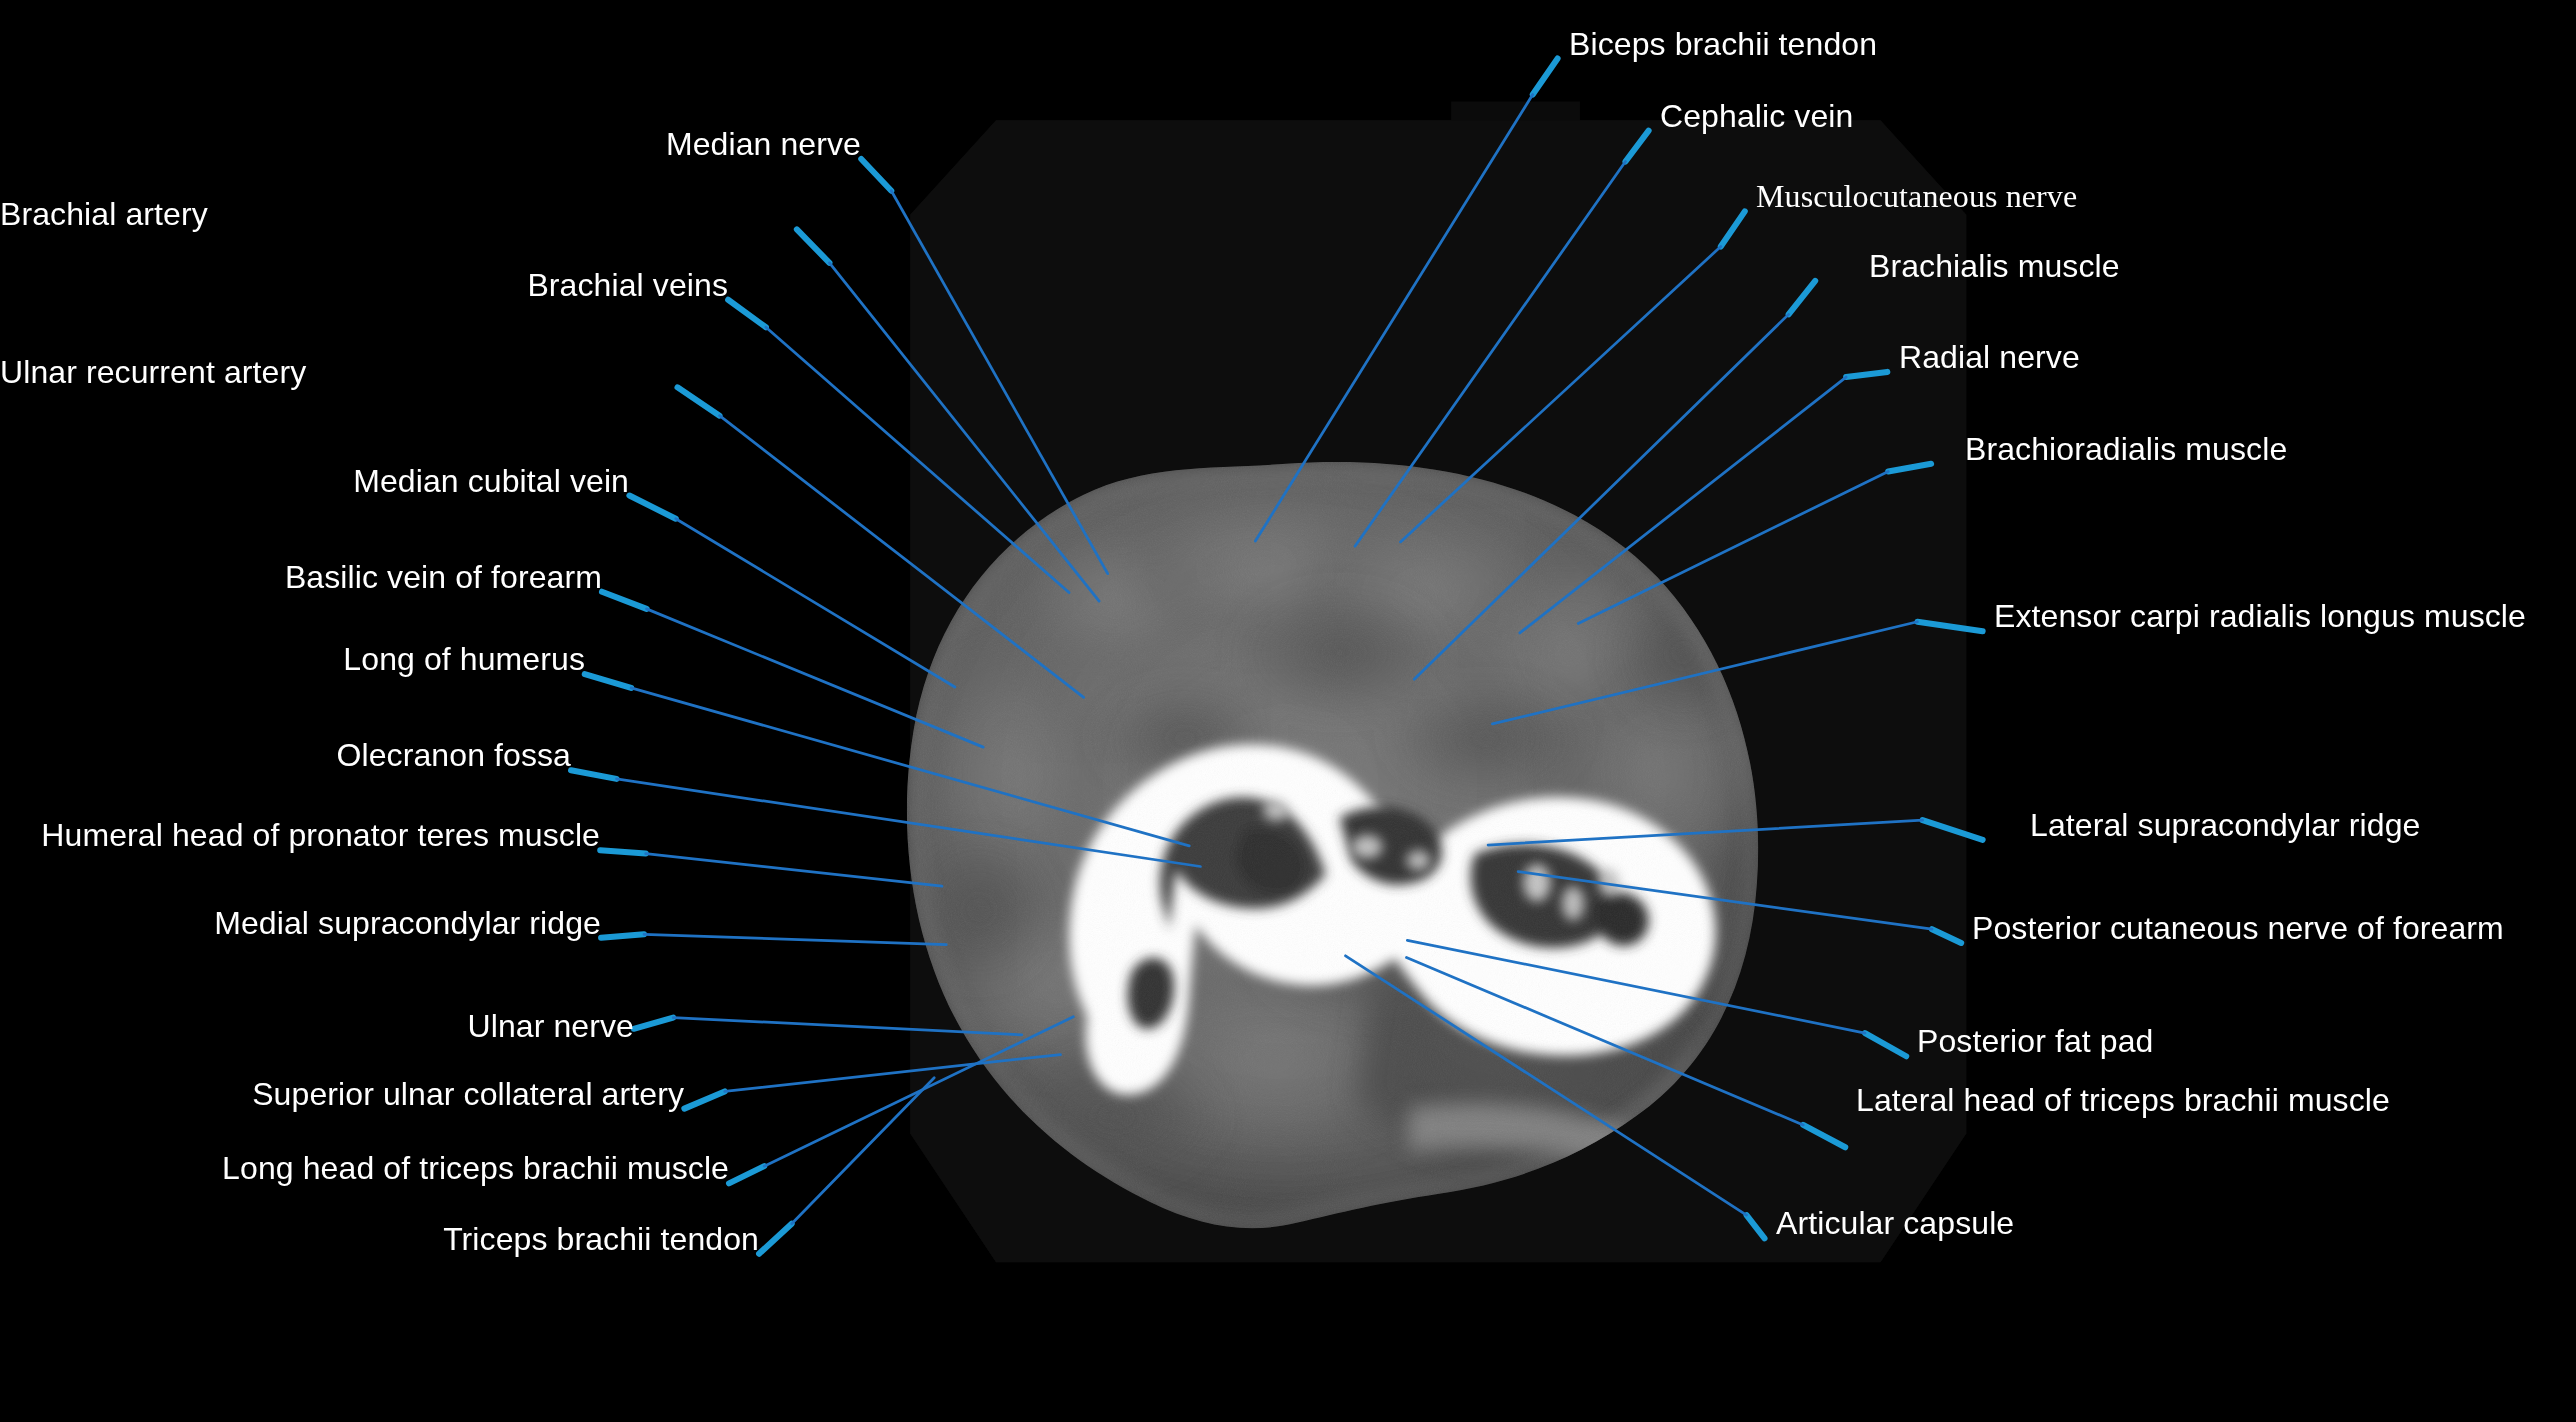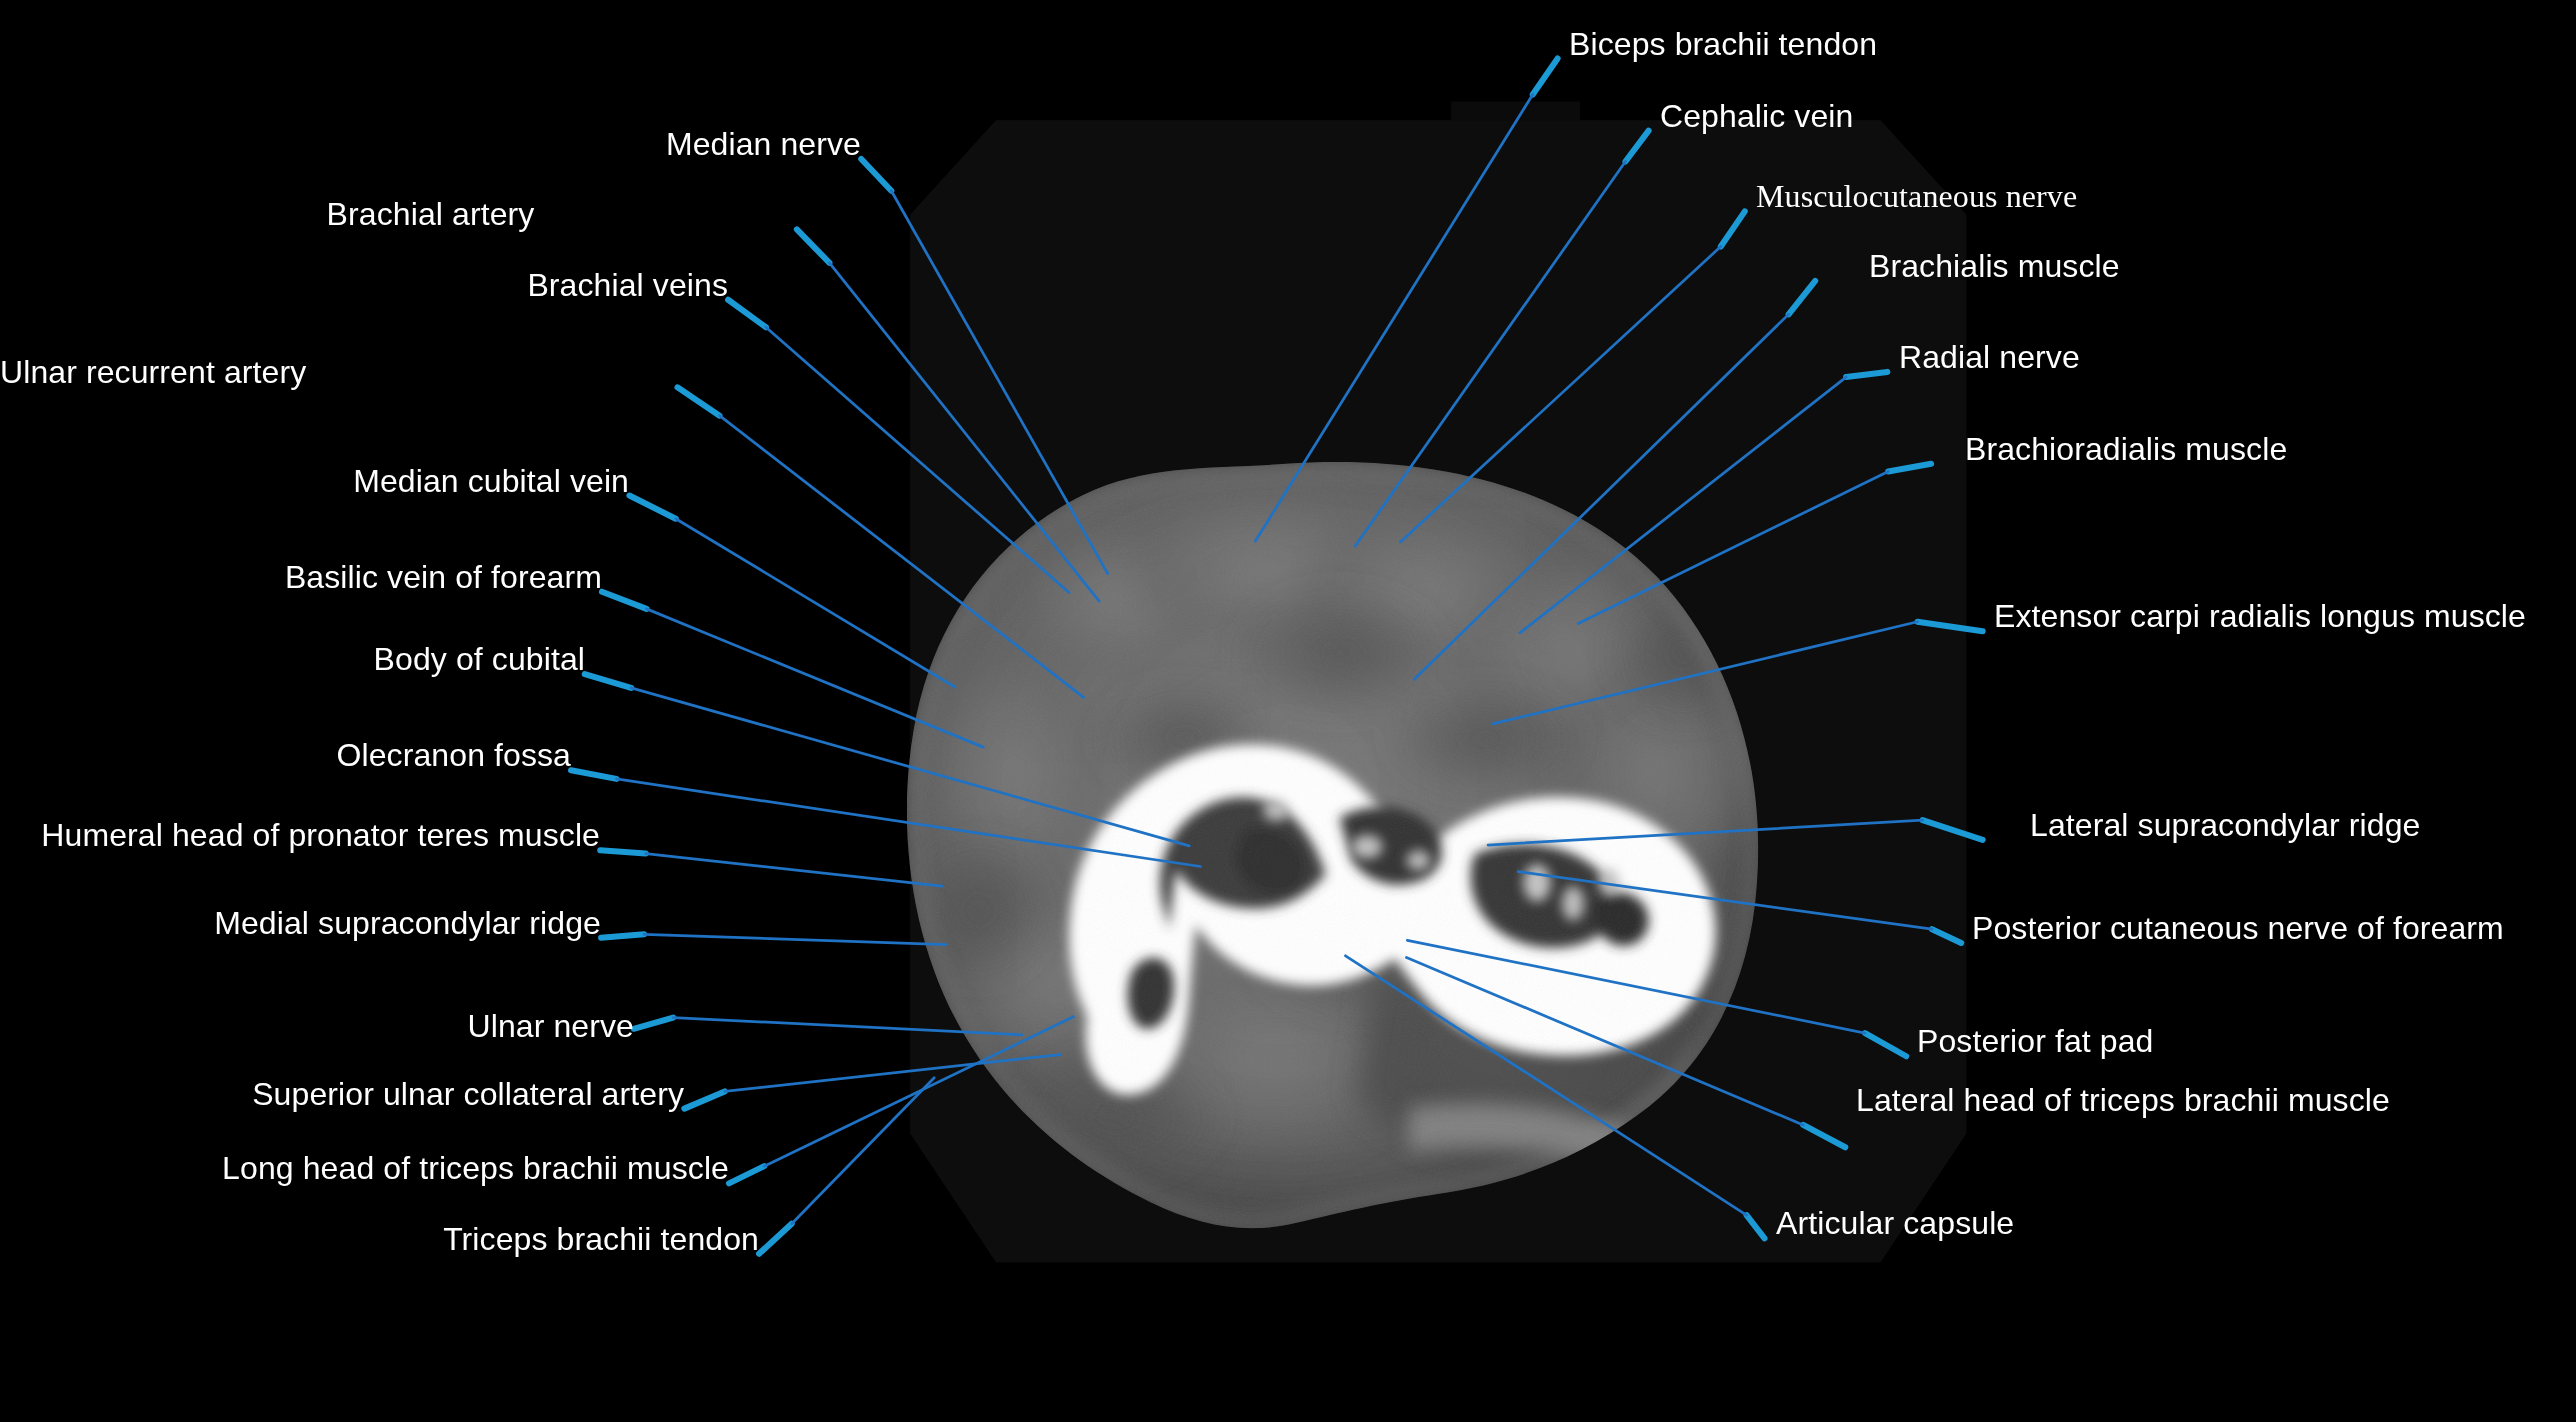--- a/index.html
+++ b/index.html
@@ -340,26 +340,26 @@
       <div class="label right" style="top: 250px; left: 1826px; margin-left: 43px;">Brachialis muscle</div>
       <div class="label right" style="top: 341px; left: 1899px;">Radial nerve</div>
       <div class="label right" style="top: 433px; left: 1942px; margin-left: 23px;">Brachioradialis muscle</div>
       <div class="label right" style="top: 600px; left: 1994px;">Extensor carpi radialis longus muscle</div>
       <div class="label right" style="top: 809px; left: 1994px; margin-left: 36px;">Lateral supracondylar ridge</div>
       <div class="label right" style="top: 912px; left: 1972px;">Posterior cutaneous nerve of forearm</div>
       <div class="label right" style="top: 1025px; left: 1917px;">Posterior fat pad</div>
       <div class="label right" style="top: 1084px; left: 1856px;">Lateral head of triceps brachii muscle</div>
       <div class="label right" style="top: 1207px; left: 1776px;">Articular capsule</div>
       <div class="label left" style="top: 128px; left: 0px; width: 861px; text-align: right;">Median nerve</div>
-      <div class="label left" style="top: 198px; left: 0px; width: 797px; text-align: center; margin-left: 32px;">Brachial artery</div>
+      <div class="label left" style="top: 198px; left: 0px; width: 797px; text-align: left;">Brachial artery</div>
       <div class="label left" style="top: 269px; left: 0px; width: 728px; text-align: right;">Brachial veins</div>
       <div class="label left" style="top: 356px; left: 0px; width: 677px; text-align: left;">Ulnar recurrent artery</div>
       <div class="label left" style="top: 465px; left: 0px; width: 629px; text-align: right;">Median cubital vein</div>
       <div class="label left" style="top: 561px; left: 0px; width: 602px; text-align: right;">Basilic vein of forearm</div>
-      <div class="label left" style="top: 643px; left: 0px; width: 585px; text-align: right;">Body of cubital</div>
+      <div class="label left" style="top: 643px; left: 0px; width: 585px; text-align: right;">Long of humerus</div>
       <div class="label left" style="top: 739px; left: 0px; width: 571px; text-align: right;">Olecranon fossa</div>
       <div class="label left" style="top: 819px; left: 0px; width: 600px; text-align: right;">Humeral head of pronator teres muscle</div>
       <div class="label left" style="top: 907px; left: 0px; width: 601px; text-align: right;">Medial supracondylar ridge</div>
       <div class="label left" style="top: 998px; left: 0px; width: 634px; text-align: right; margin-top: 12px;">Ulnar nerve</div>
       <div class="label left" style="top: 1078px; left: 0px; width: 684px; text-align: right;">Superior ulnar collateral artery</div>
       <div class="label left" style="top: 1152px; left: 0px; width: 729px; text-align: right;">Long head of triceps brachii muscle</div>
       <div class="label left" style="top: 1223px; left: 0px; width: 759px; text-align: right;">Triceps brachii tendon</div>
     </div>
 
 </div>

